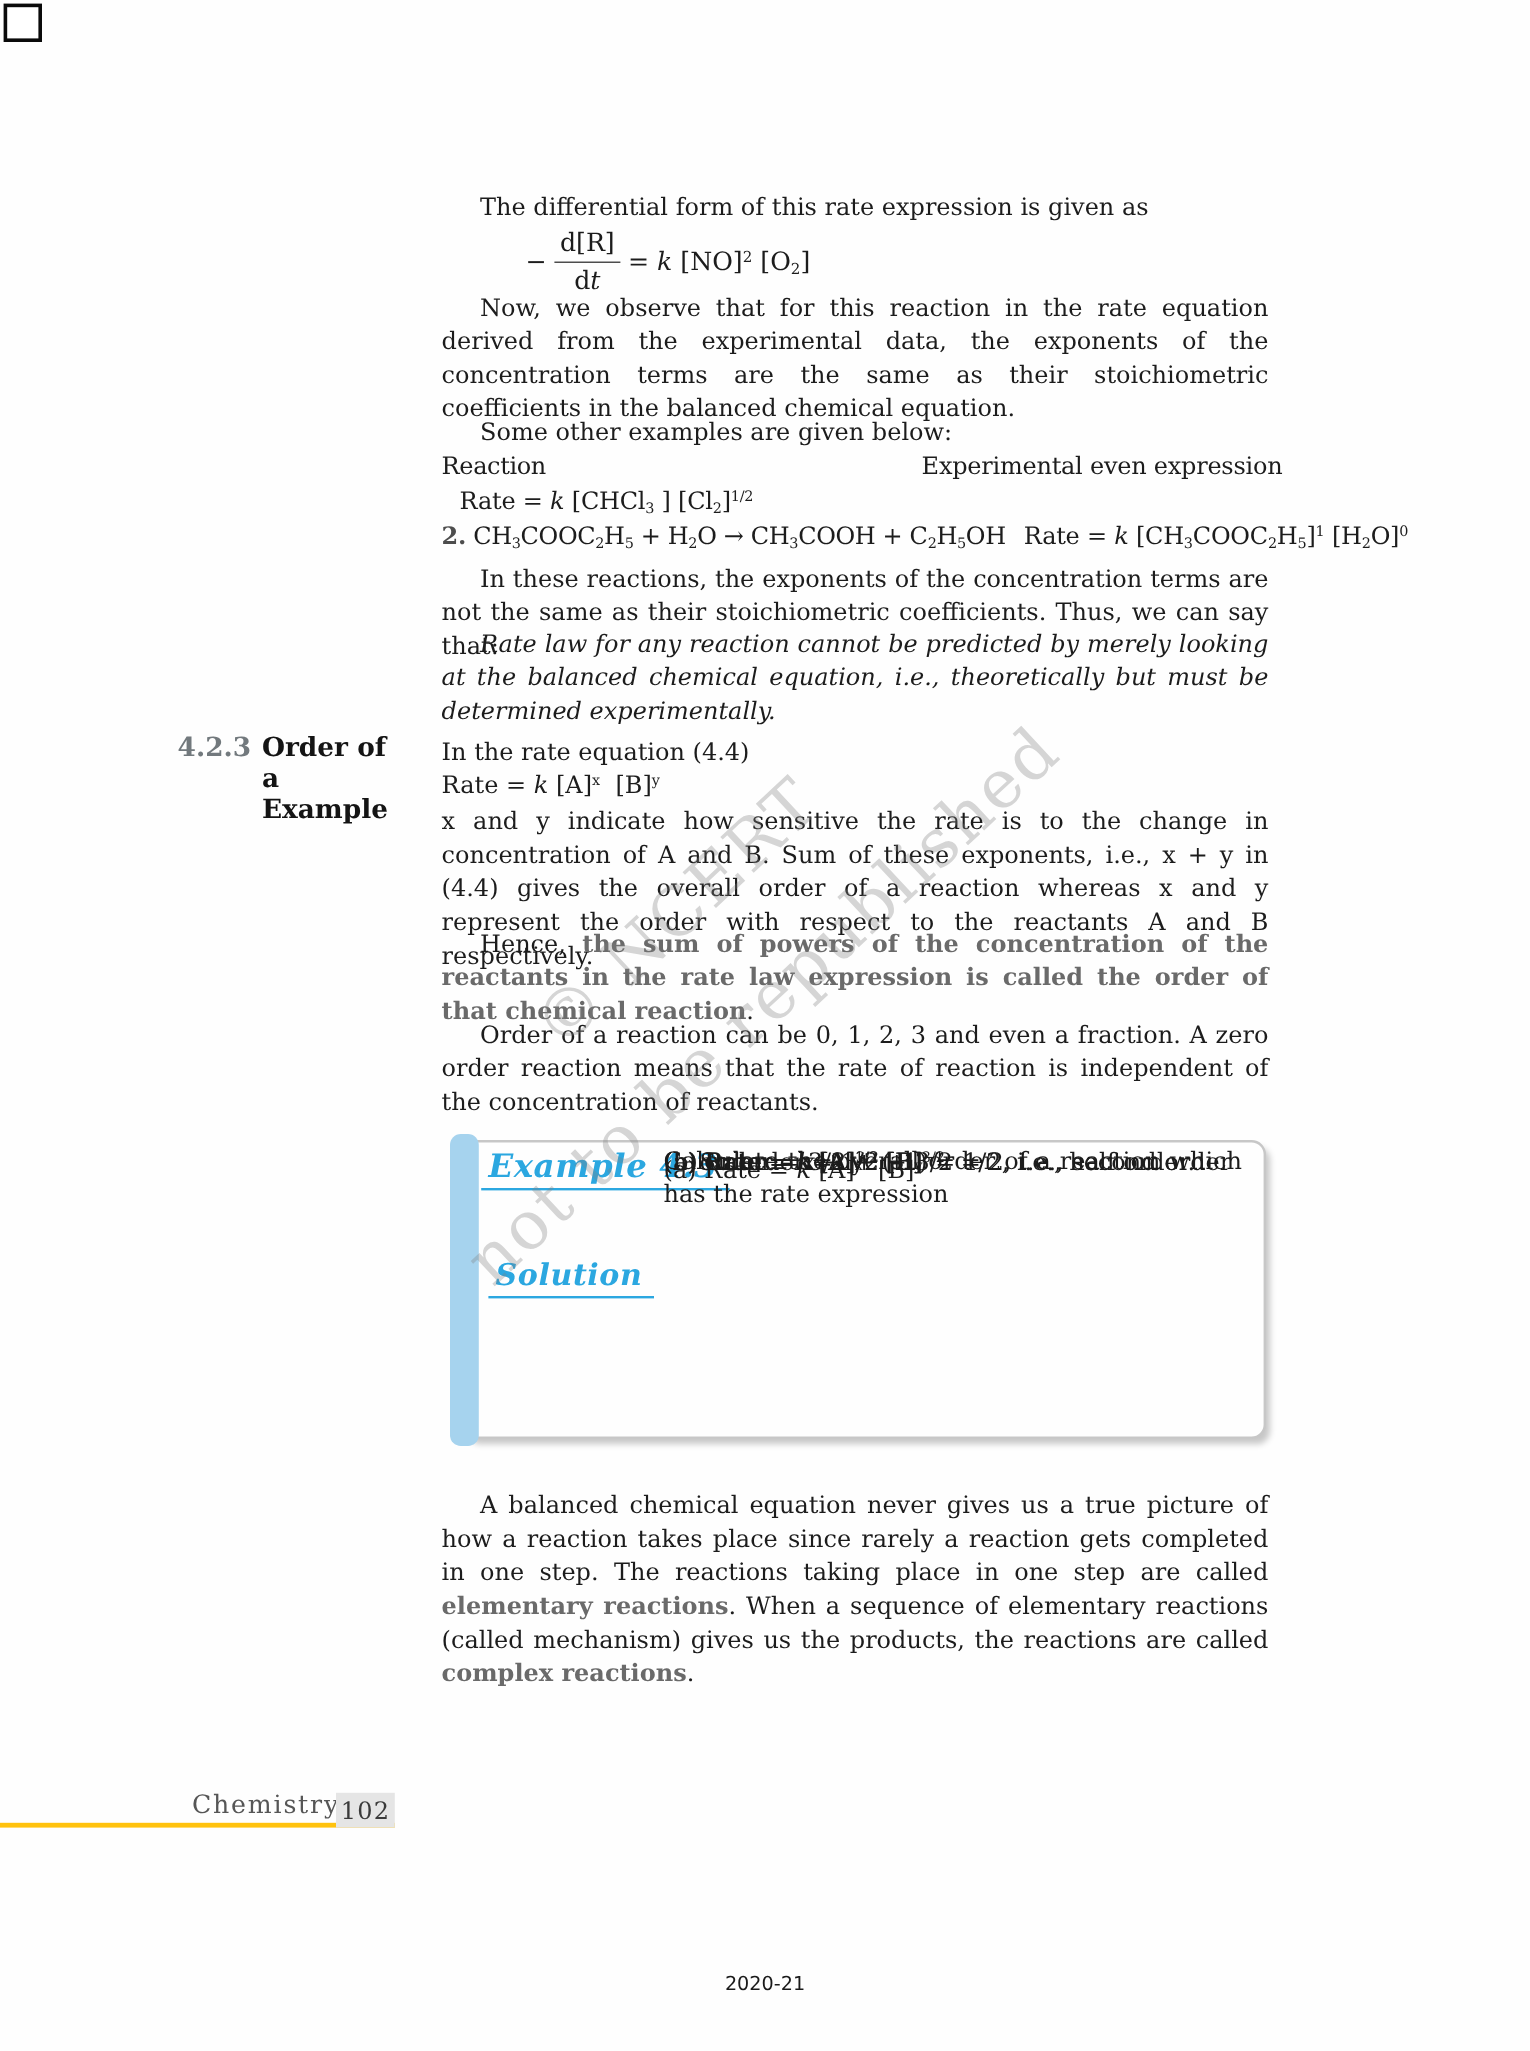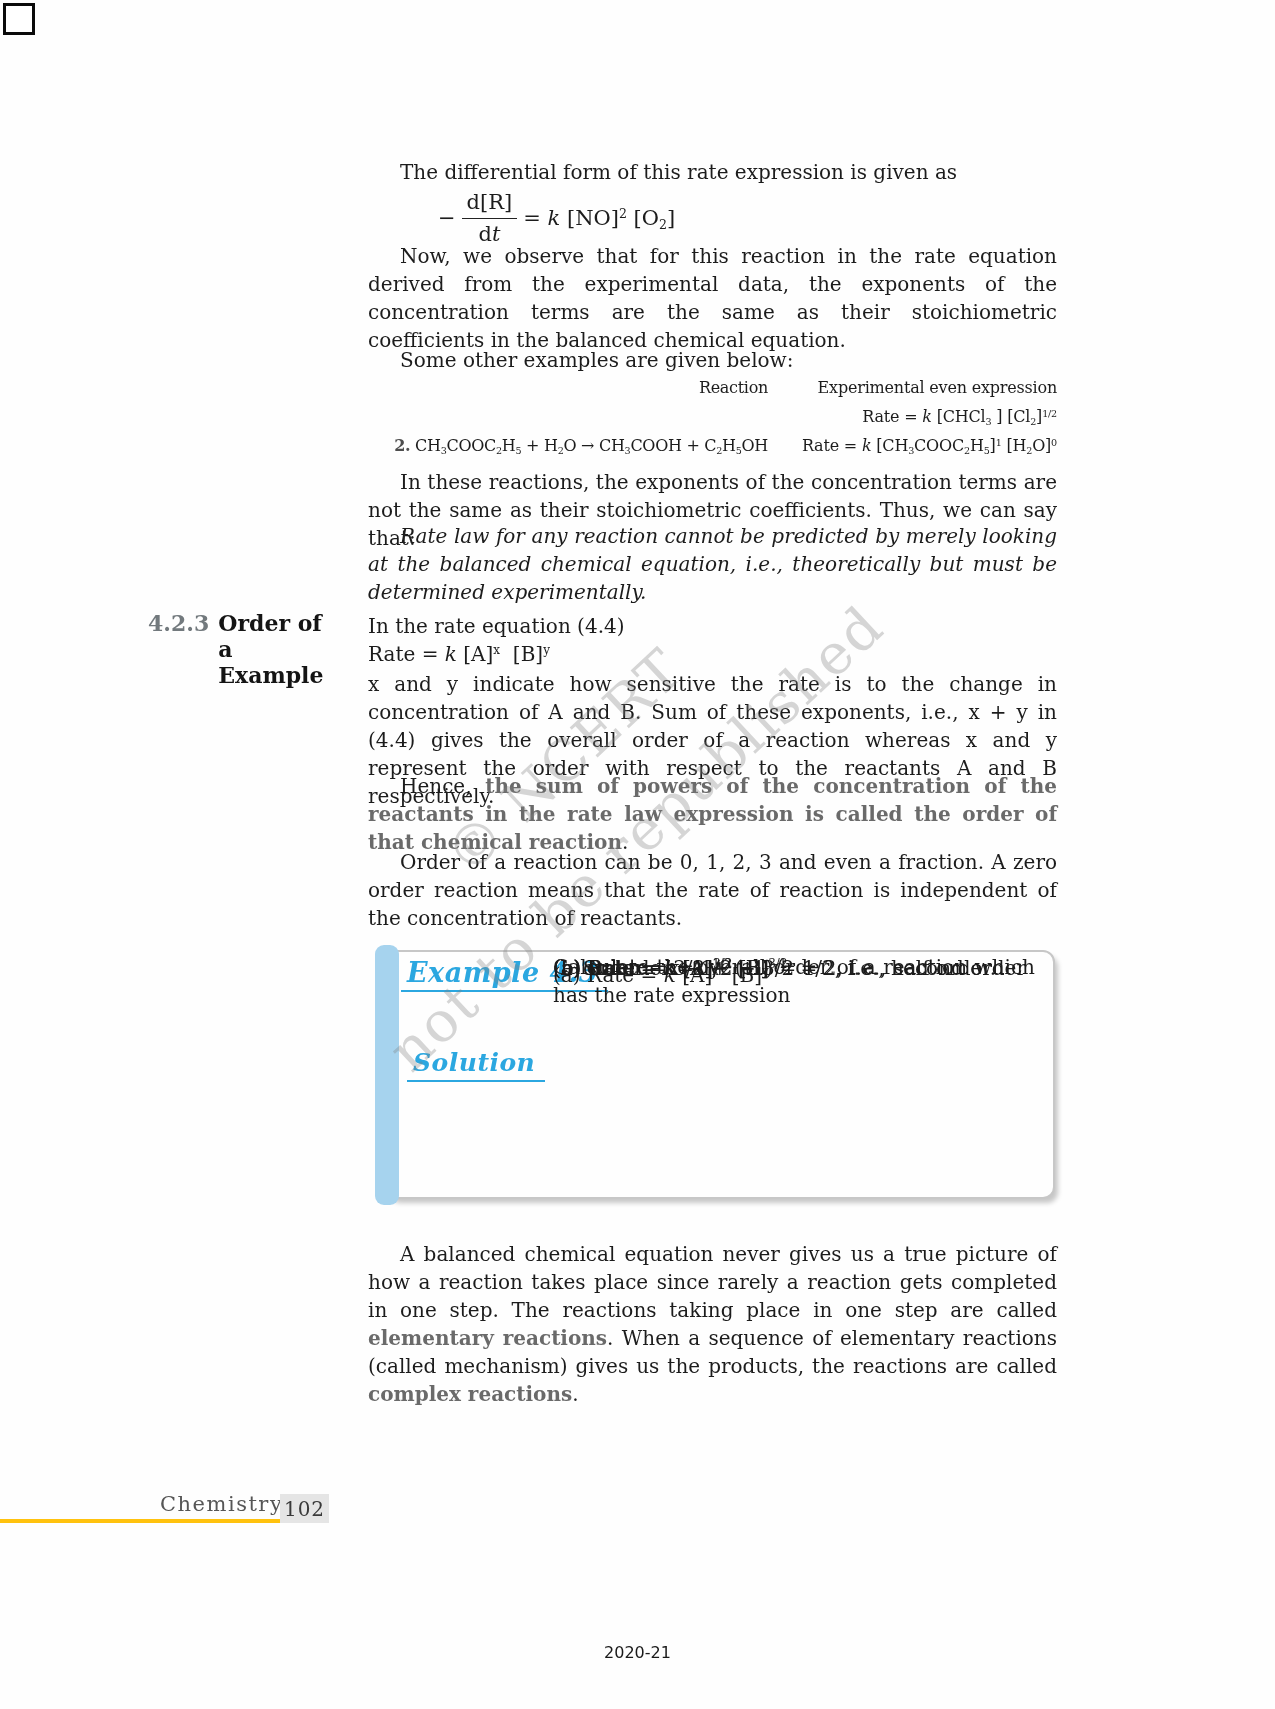--- a/index.html
+++ b/index.html
@@ -26,21 +26,21 @@
   sup{font-size:0.6em;line-height:0;vertical-align:0.55em;}
 
   .p-intro{top:8px;}
   .equation{position:absolute;top:40px;left:70px;font-size:21px;display:flex;align-items:center;line-height:1.2;}
   .frac{display:inline-flex;flex-direction:column;text-align:center;margin:0 6px;}
   .frac .num{border-bottom:1.6px solid #222;padding:0 5px 3px;}
   .frac .den{padding-top:3px;}
   .p-observe{top:92px;}
   .p-examples-intro{top:196px;}
 
-  .rate-table{position:absolute;top:224px;width:100%;font-size:16px;text-align:right;}
+  .rate-table{position:absolute;top:224px;width:100%;font-size:20px;}
   .trow{display:flex;height:29px;align-items:baseline;white-space:nowrap;}
   .trow .c1{flex:0 0 400px;letter-spacing:-0.3px;}
   .trow .c2{flex:1;padding-left:15px;letter-spacing:-0.2px;}
   .thead .c2{padding-left:0;}
   .trow b{color:#4d4d4d;}
 
   .p-in-these{top:318px;}
   .p-rate-law{top:372px;}
   .p-in-rate-eq{top:462px;}
   .p-rate-xy{top:490px;}

